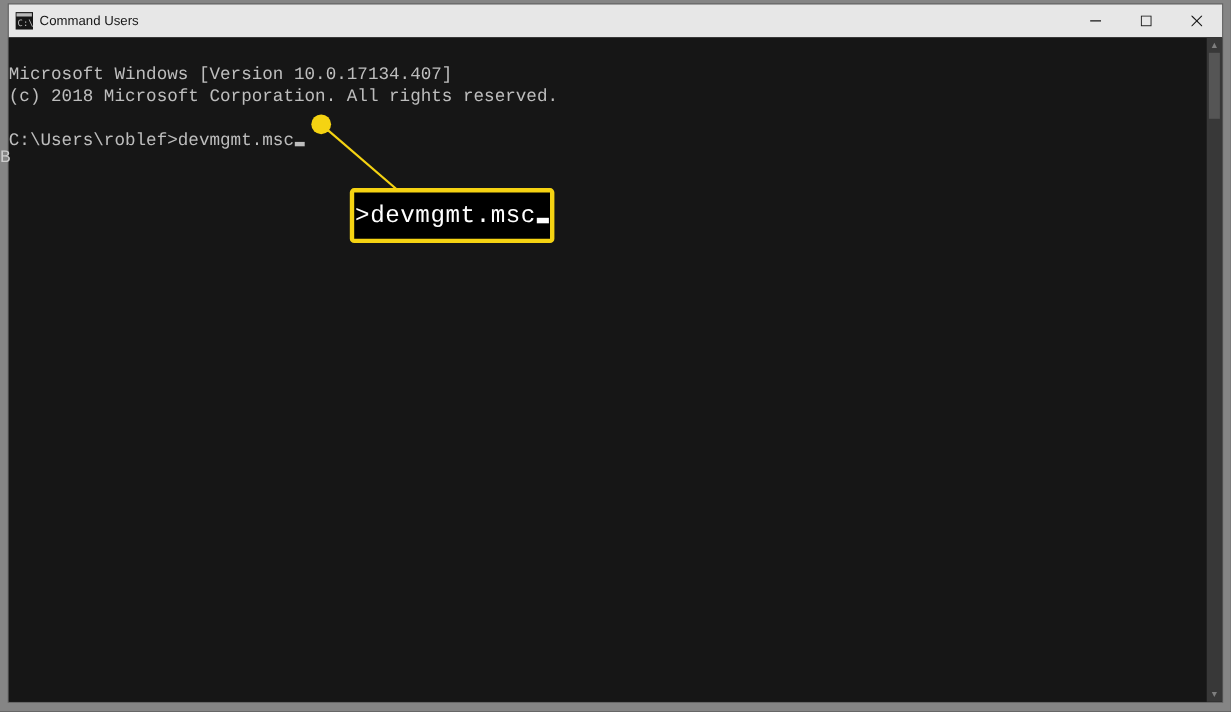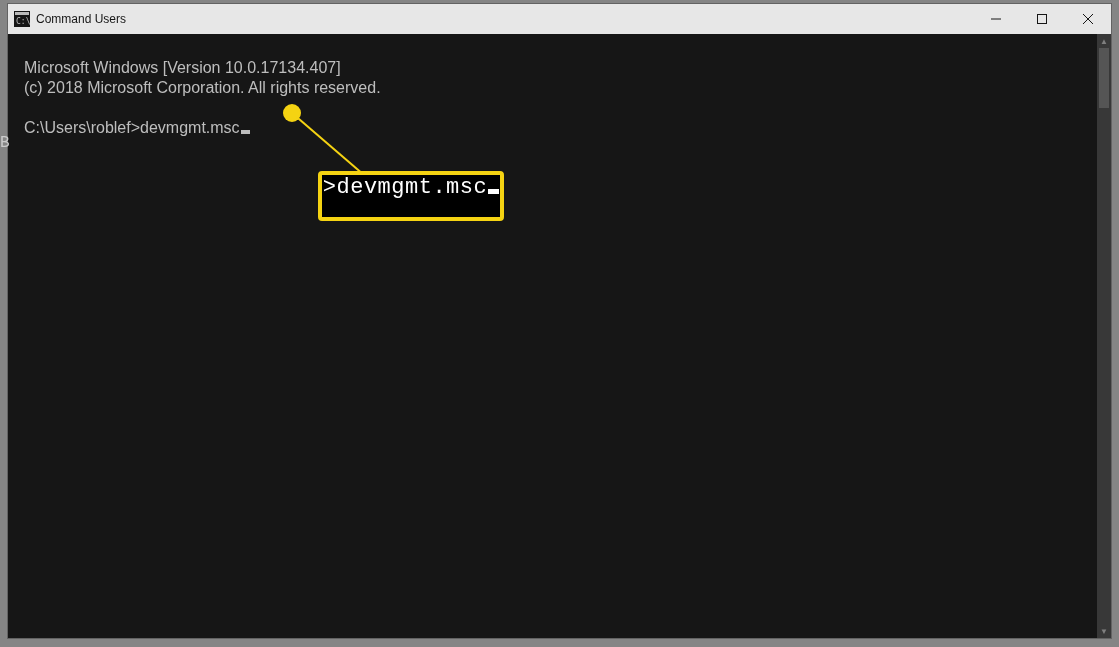--- a/index.html
+++ b/index.html
@@ -61,22 +61,22 @@
     }
     .win-btn svg { width:10px; height:10px; }
     .terminal-area {
       position: relative;
       height: calc(100% - 30px);
       background: #000000;
     }
     .terminal-content {
       position: absolute;
       left: 0; right: 14px; top: 0; bottom: 0;
-      padding: 4px 16px;
-      font-family: Liberation Sans, sans-serif;
+      padding: 4px 0;
+      font-family: Liberation Mono, monospace;
       font-size: 16px;
       line-height: 20px;
       color: #cccccc;
       white-space: pre;
     }
     .cursor-block {
       display: inline-block;
       width: 9px;
       height: 4px;
       background: #cccccc;
@@ -129,20 +129,21 @@
     .callout-box {
       position: absolute;
       left: 318px;
       top: 171px;
       width: 186px;
       height: 50px;
       border: 4px solid #f5d312;
       border-radius: 4px;
       background: #000;
       display:flex;
+      align-items:center;
       justify-content:center;
       z-index: 60;
     }
     .callout-text {
       font-family: "Consolas","Courier New",monospace;
       font-size: 22px;
       color: #ffffff;
       letter-spacing: 0.5px;
       position: relative;
     }

